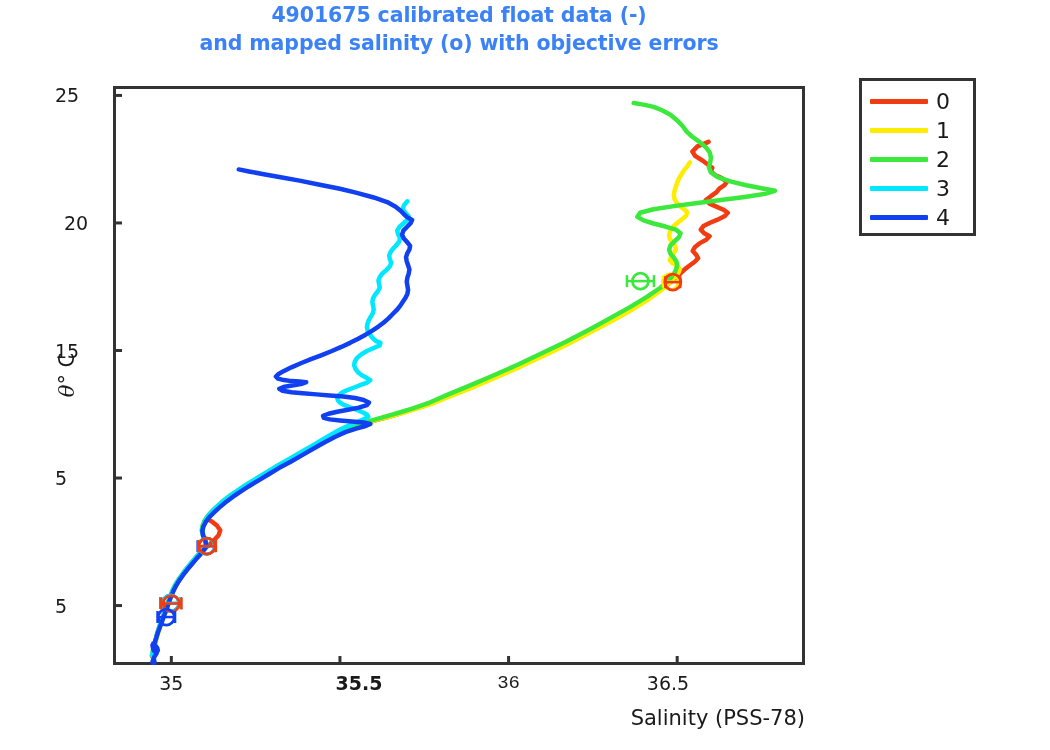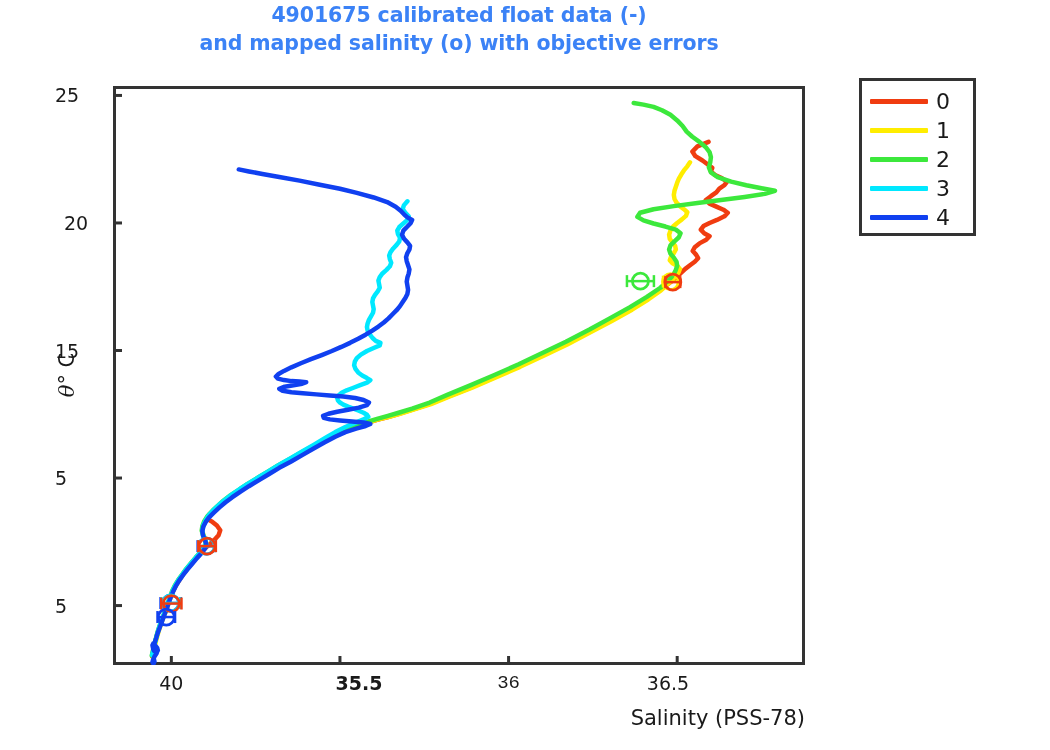--- a/index.html
+++ b/index.html
@@ -200,21 +200,21 @@
       </g>
       <g>
         <line x1="44.514619883040226" x2="62.05068226121014" y1="531.047577092511" y2="531.047577092511" stroke="#1040f0" stroke-width="2.5"></line>
         <line x1="44.514619883040226" x2="44.514619883040226" y1="525.047577092511" y2="537.047577092511" stroke="#1040f0" stroke-width="2.5"></line>
         <line x1="62.05068226121014" x2="62.05068226121014" y1="525.047577092511" y2="537.047577092511" stroke="#1040f0" stroke-width="2.5"></line>
         <circle cx="53.282651072125184" cy="531.047577092511" r="8" fill="none" stroke="#1040f0" stroke-width="2.8"></circle>
       </g>
     </svg>
 
   <div id="tick-layer">
-      <div class="tick-label xtick-label" style="left: 171.341px;">40</div>
+      <div class="tick-label xtick-label" style="left: 171.341px;">35</div>
       <div class="tick-label xtick-label" style="left: 359px; font-weight: bold;">35.5</div>
       <div class="tick-label xtick-label" style="left: 508.573px; font-family: Liberation Mono, monospace;">36</div>
       <div class="tick-label xtick-label" style="left: 668px;">36.5</div>
       <div class="tick-label ytick-label" style="top: 605.57px; left: 55px; width: 48px;">5</div>
       <div class="tick-label ytick-label" style="top: 478.037px; left: 55px; width: 48px;">5</div>
       <div class="tick-label ytick-label" style="top: 350.504px; left: 55px; width: 48px;">15</div>
       <div class="tick-label ytick-label" style="top: 222.97px; left: 64px; width: 48px;">20</div>
       <div class="tick-label ytick-label" style="top: 95.4374px; left: 55px; width: 48px;">25</div>
     </div>
 

